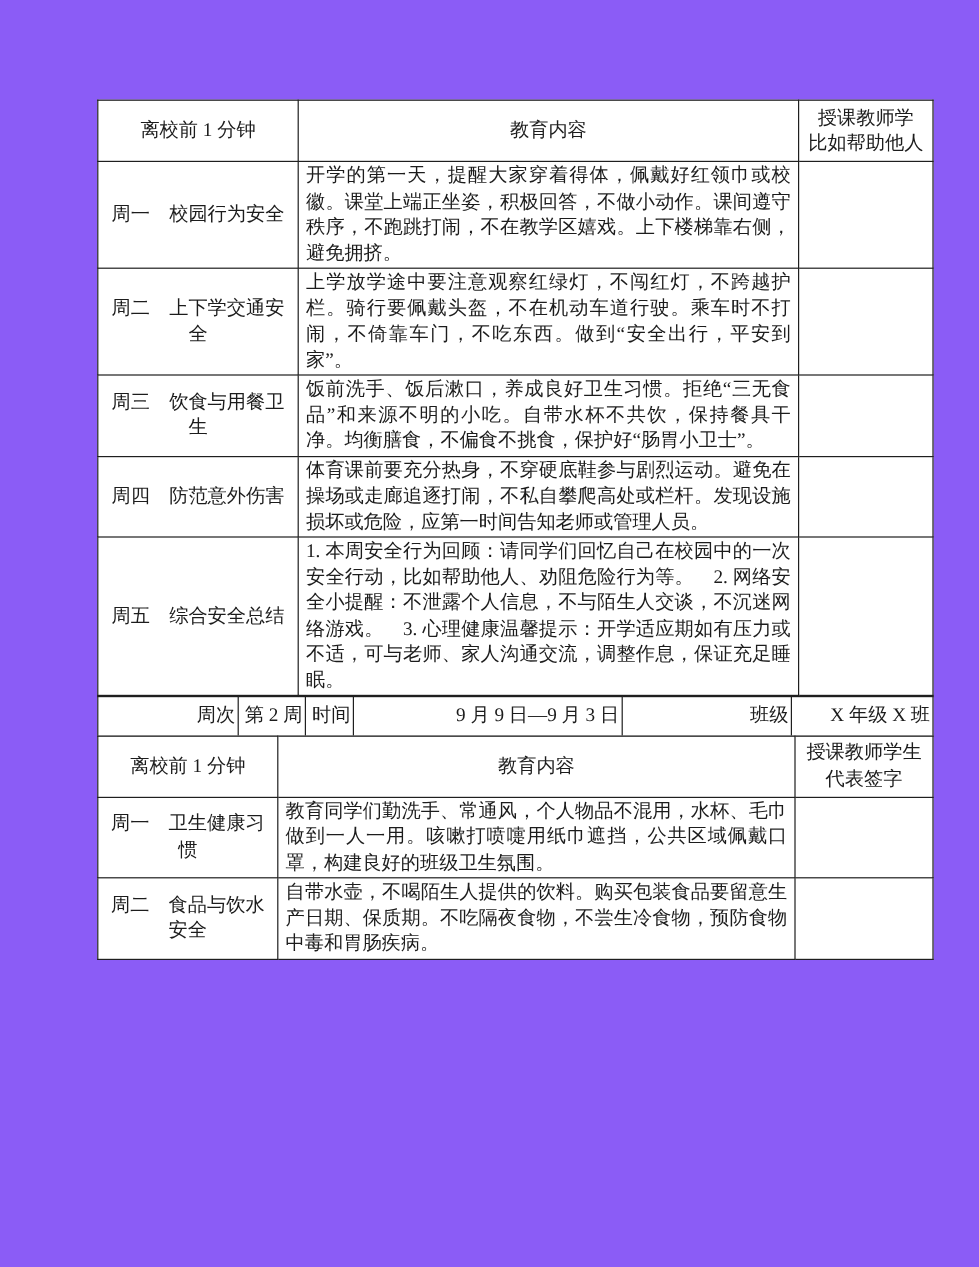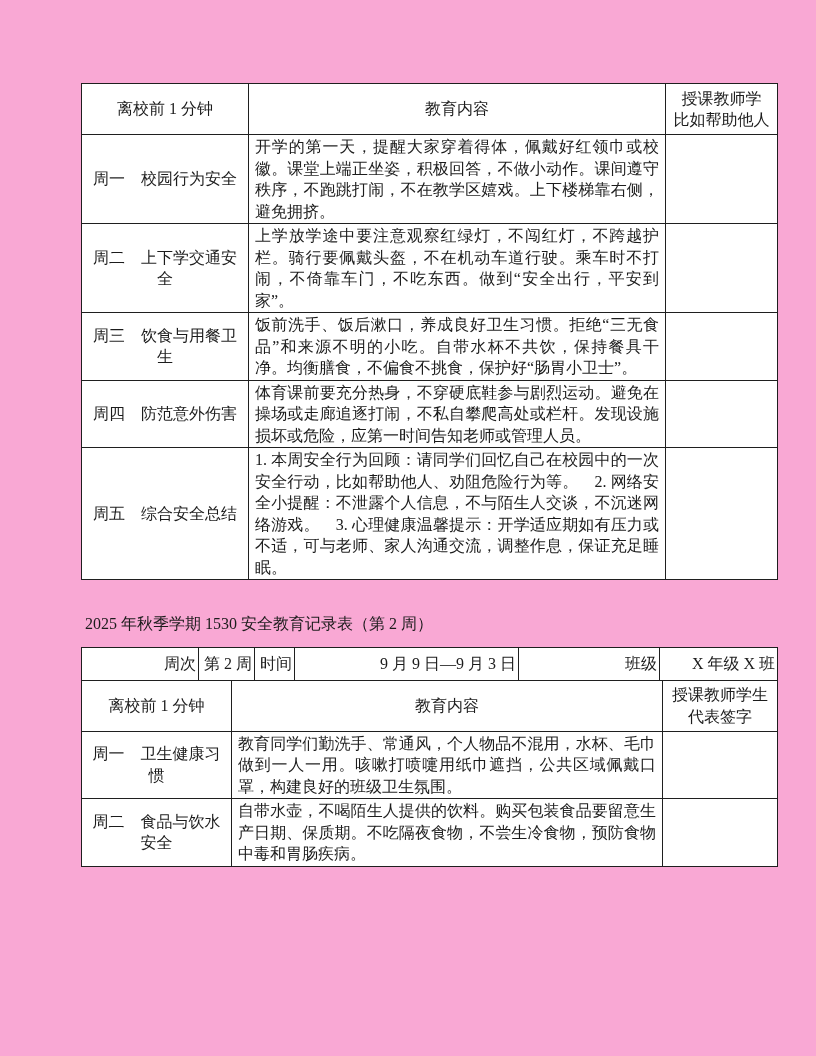--- a/index.html
+++ b/index.html
@@ -1,21 +1,21 @@
 <!DOCTYPE html>
 <html><head>
 <meta charset="utf-8">
 <style>
   html, body { margin: 0; padding: 0; background: #e8e8e8; }
   .page {
     position: relative;
     width: 816px;
     height: 1056px;
     margin: 0 auto;
-    background: #f9a8d4;
+    background: #8b5cf6;
     font-family: "Liberation Serif", "DejaVu Serif", serif;
     color: #1c1c1c;
     overflow: hidden;
   }
   .content {
     position: absolute;
     left: 81px;
     top: 83px;
     width: 696px;
   }
@@ -95,21 +95,20 @@
 
 
         <tr>
           <td class="cell-label">周五　综合安全总结</td>
           <td class="cell-content">1. 本周安全行为回顾：请同学们回忆自己在校园中的一次安全行动，比如帮助他人、劝阻危险行为等。　2. 网络安全小提醒：不泄露个人信息，不与陌生人交谈，不沉迷网络游戏。　3. 心理健康温馨提示：开学适应期如有压力或不适，可与老师、家人沟通交流，调整作息，保证充足睡眠。</td>
           <td class="cell-sig"></td>
         </tr>
       </tbody>
     </table>
 
-    <div class="doc-title">2025 年秋季学期 1530 安全教育记录表（第 2 周）</div>
 
     <table class="doc-table">
       <colgroup>
         <col style="width:117px">
           <col style="width:56px">
           <col style="width:40px">
         <col style="width:224px">
           <col style="width:141px">
           <col style="width:118px">
       </colgroup>

